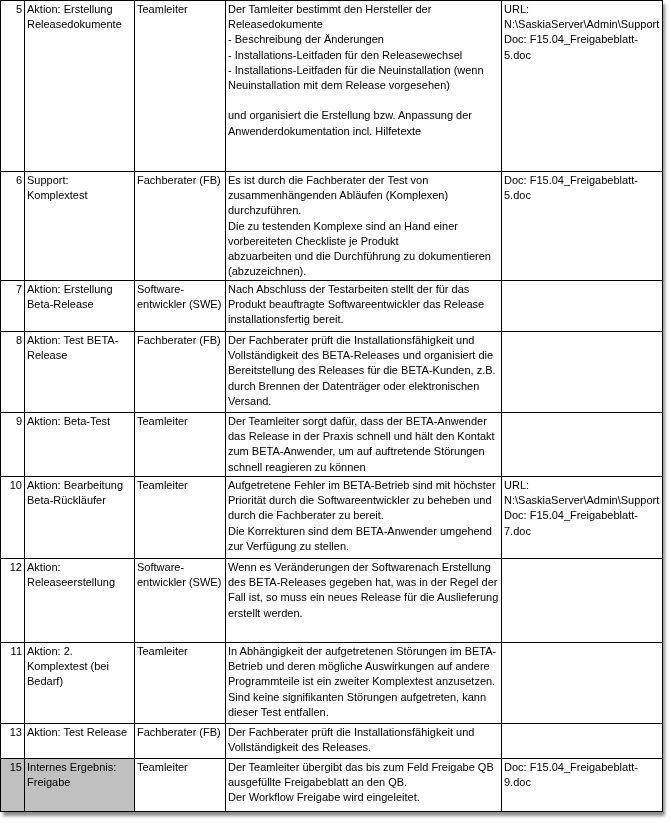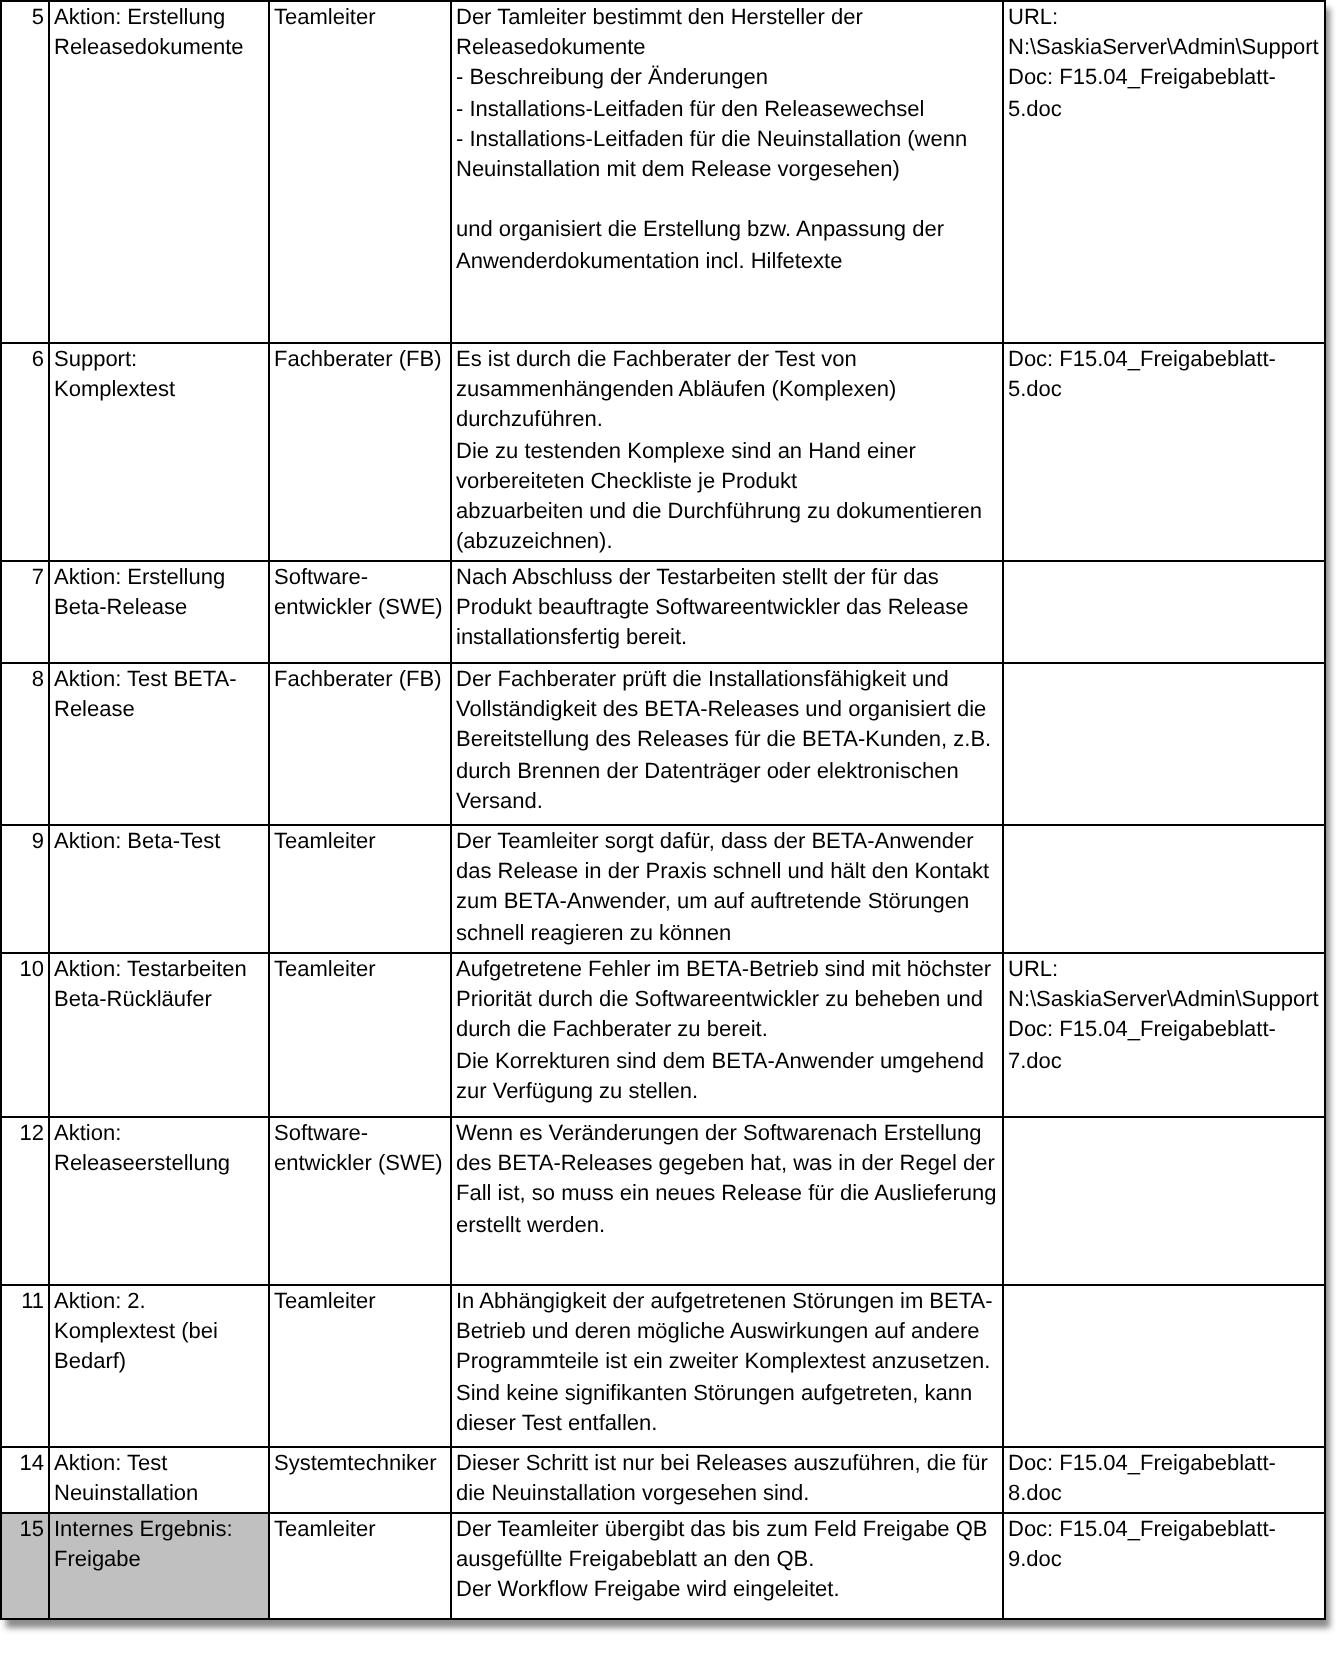--- a/index.html
+++ b/index.html
@@ -91,21 +91,21 @@
       </tr>
       <tr style="height:64px">
         <td class="num">9</td>
         <td class="title">Aktion: Beta-Test</td>
         <td>Teamleiter</td>
         <td>Der Teamleiter sorgt dafür, dass der BETA-Anwender das Release in der Praxis schnell und hält den Kontakt zum BETA-Anwender, um auf auftretende Störungen schnell reagieren zu können</td>
         <td></td>
       </tr>
       <tr style="height:82px">
         <td class="num">10</td>
-        <td class="title">Aktion: Testarbeiten
+        <td class="title">Aktion: Bearbeitung
 Beta-Rückläufer</td>
         <td>Teamleiter</td>
         <td>Aufgetretene Fehler im BETA-Betrieb sind mit höchster Priorität durch die Softwareentwickler zu beheben und durch die Fachberater zu bereit.
 Die Korrekturen sind dem BETA-Anwender umgehend zur Verfügung zu stellen.</td>
         <td>URL:
 N:\SaskiaServer\Admin\Support
 Doc: F15.04_Freigabeblatt-7.doc</td>
       </tr>
       <tr style="height:84px">
         <td class="num">12</td>
@@ -118,27 +118,26 @@
       </tr>
       <tr style="height:81px">
         <td class="num">11</td>
         <td class="title">Aktion: 2.
 Komplextest (bei
 Bedarf)</td>
         <td>Teamleiter</td>
         <td>In Abhängigkeit der aufgetretenen Störungen im BETA-Betrieb und deren mögliche Auswirkungen auf andere Programmteile ist ein zweiter Komplextest anzusetzen. Sind keine signifikanten Störungen aufgetreten, kann dieser Test entfallen.</td>
         <td></td>
       </tr>
-      <tr style="height:33px">
-        <td class="num">14</td>
-        <td class="title">Aktion: Test
-Neuinstallation</td>
-        <td>Systemtechniker</td>
-        <td>Dieser Schritt ist nur bei Releases auszuführen, die für die Neuinstallation vorgesehen sind.</td>
-        <td>Doc: F15.04_Freigabeblatt-8.doc</td>
+      <tr style="height:35px">
+        <td class="num">13</td>
+        <td class="title">Aktion: Test Release</td>
+        <td>Fachberater (FB)</td>
+        <td>Der Fachberater prüft die Installationsfähigkeit und Vollständigkeit des Releases.</td>
+        <td></td>
       </tr>
       <tr class="shaded" style="height:53px">
         <td class="num">15</td>
         <td class="title">Internes Ergebnis:
 Freigabe</td>
         <td>Teamleiter</td>
         <td>Der Teamleiter übergibt das bis zum Feld Freigabe QB ausgefüllte Freigabeblatt an den QB.
 Der Workflow Freigabe wird eingeleitet.</td>
         <td>Doc: F15.04_Freigabeblatt-9.doc</td>
       </tr>

